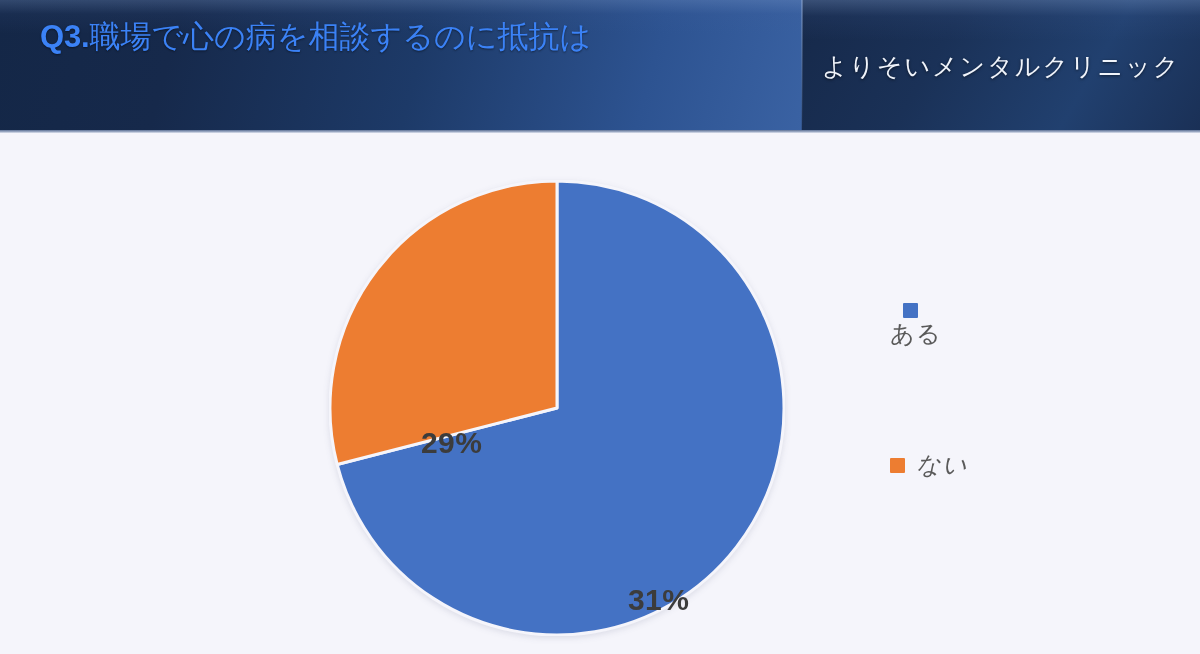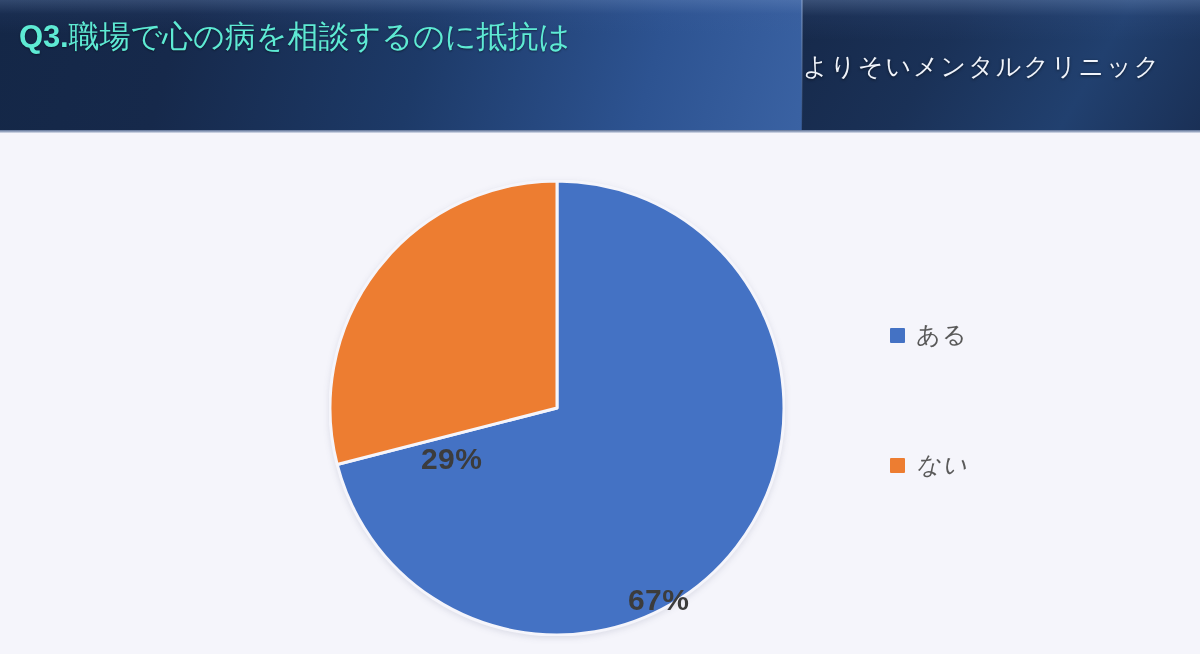--- a/index.html
+++ b/index.html
@@ -80,24 +80,24 @@
     position: absolute;
     left: 0;
     bottom: 0;
     width: 1200px;
     height: 3px;
     background: linear-gradient(to bottom, #5f7296 0%, #9aa8c2 55%, #dfe3ef 100%);
   }
 
   .title-block {
     position: absolute;
-    left: 19px;
+    left: 40px;
     top: 17px;
     width: 760px;
-    color: #5eead4;
+    color: #3b82f6;
     line-height: 1.30;
     text-shadow: 0 1px 2px rgba(0,0,0,0.45);
   }
   .title-line {
     display: block;
     font-size: 31px;
     white-space: nowrap;
   }
   .title-line-2 {
     padding-left: 44px;
@@ -117,20 +117,21 @@
     width: 360px;
     height: 133px;
     display: flex;
     align-items: center;
     justify-content: center;
     font-size: 25px;
     letter-spacing: 2.0px;
     color: #f0f4fb;
     text-shadow: 0 1px 3px rgba(0,0,0,0.55);
     white-space: nowrap;
+    padding-left: 19px;
   }
 
   
   .chart-area {
     position: absolute;
     left: 0;
     top: 133px;
     width: 1200px;
     height: 521px;
     background: #f5f5fb;
@@ -158,38 +159,37 @@
     white-space: nowrap;
     letter-spacing: 0.4px;
   }
   .label-71 {
     left: 628px;
     top: 450px;
   }
   .label-29 {
     left: 421px;
     top: 293px;
-    margin-top: 16px;
   }
 
   
   .legend {
     position: absolute;
     left: 890px;
     top: 170px;
     width: 200px;
   }
   .legend-item {
     position: absolute;
     left: 0;
     display: flex;
     align-items: center;
     white-space: nowrap;
   }
-  .legend-item-0 { top: 16px; }
+  .legend-item-0 { top: 0px; flex-direction: column; }
   .legend-item-1 { top: 146px; font-style: italic; }
 
   .legend-swatch {
     width: 15px;
     height: 15px;
     margin-right: 11px;
     flex: 0 0 auto;
     border-radius: 1px;
   }
   .legend-label {
@@ -220,21 +220,21 @@
 
     <div class="pie-wrap">
       <svg class="pie-svg" viewBox="0 0 456 456">
         <g id="pie-slices">
             <path d="M 228 228 L 228.00 1.00 A 227 227 0 1 1 8.13 284.45 Z" fill="#4472c4" stroke="#f5f5fb" stroke-width="3" stroke-linejoin="round"></path>
             <path d="M 228 228 L 8.13 284.45 A 227 227 0 0 1 228.00 1.00 Z" fill="#ed7d31" stroke="#f5f5fb" stroke-width="3" stroke-linejoin="round"></path>
           </g>
       </svg>
     </div>
 
-    <div class="slice-label label-71">67%</div>
+    <div class="slice-label label-71">31%</div>
     <div class="slice-label label-29">29%</div>
 
     <div class="legend">
 
       <div class="legend-item legend-item-0">
         <span class="legend-swatch" style="background: rgb(68, 114, 196);"></span>
         <span class="legend-label">ある</span>
       </div>
 
       <div class="legend-item legend-item-1">

